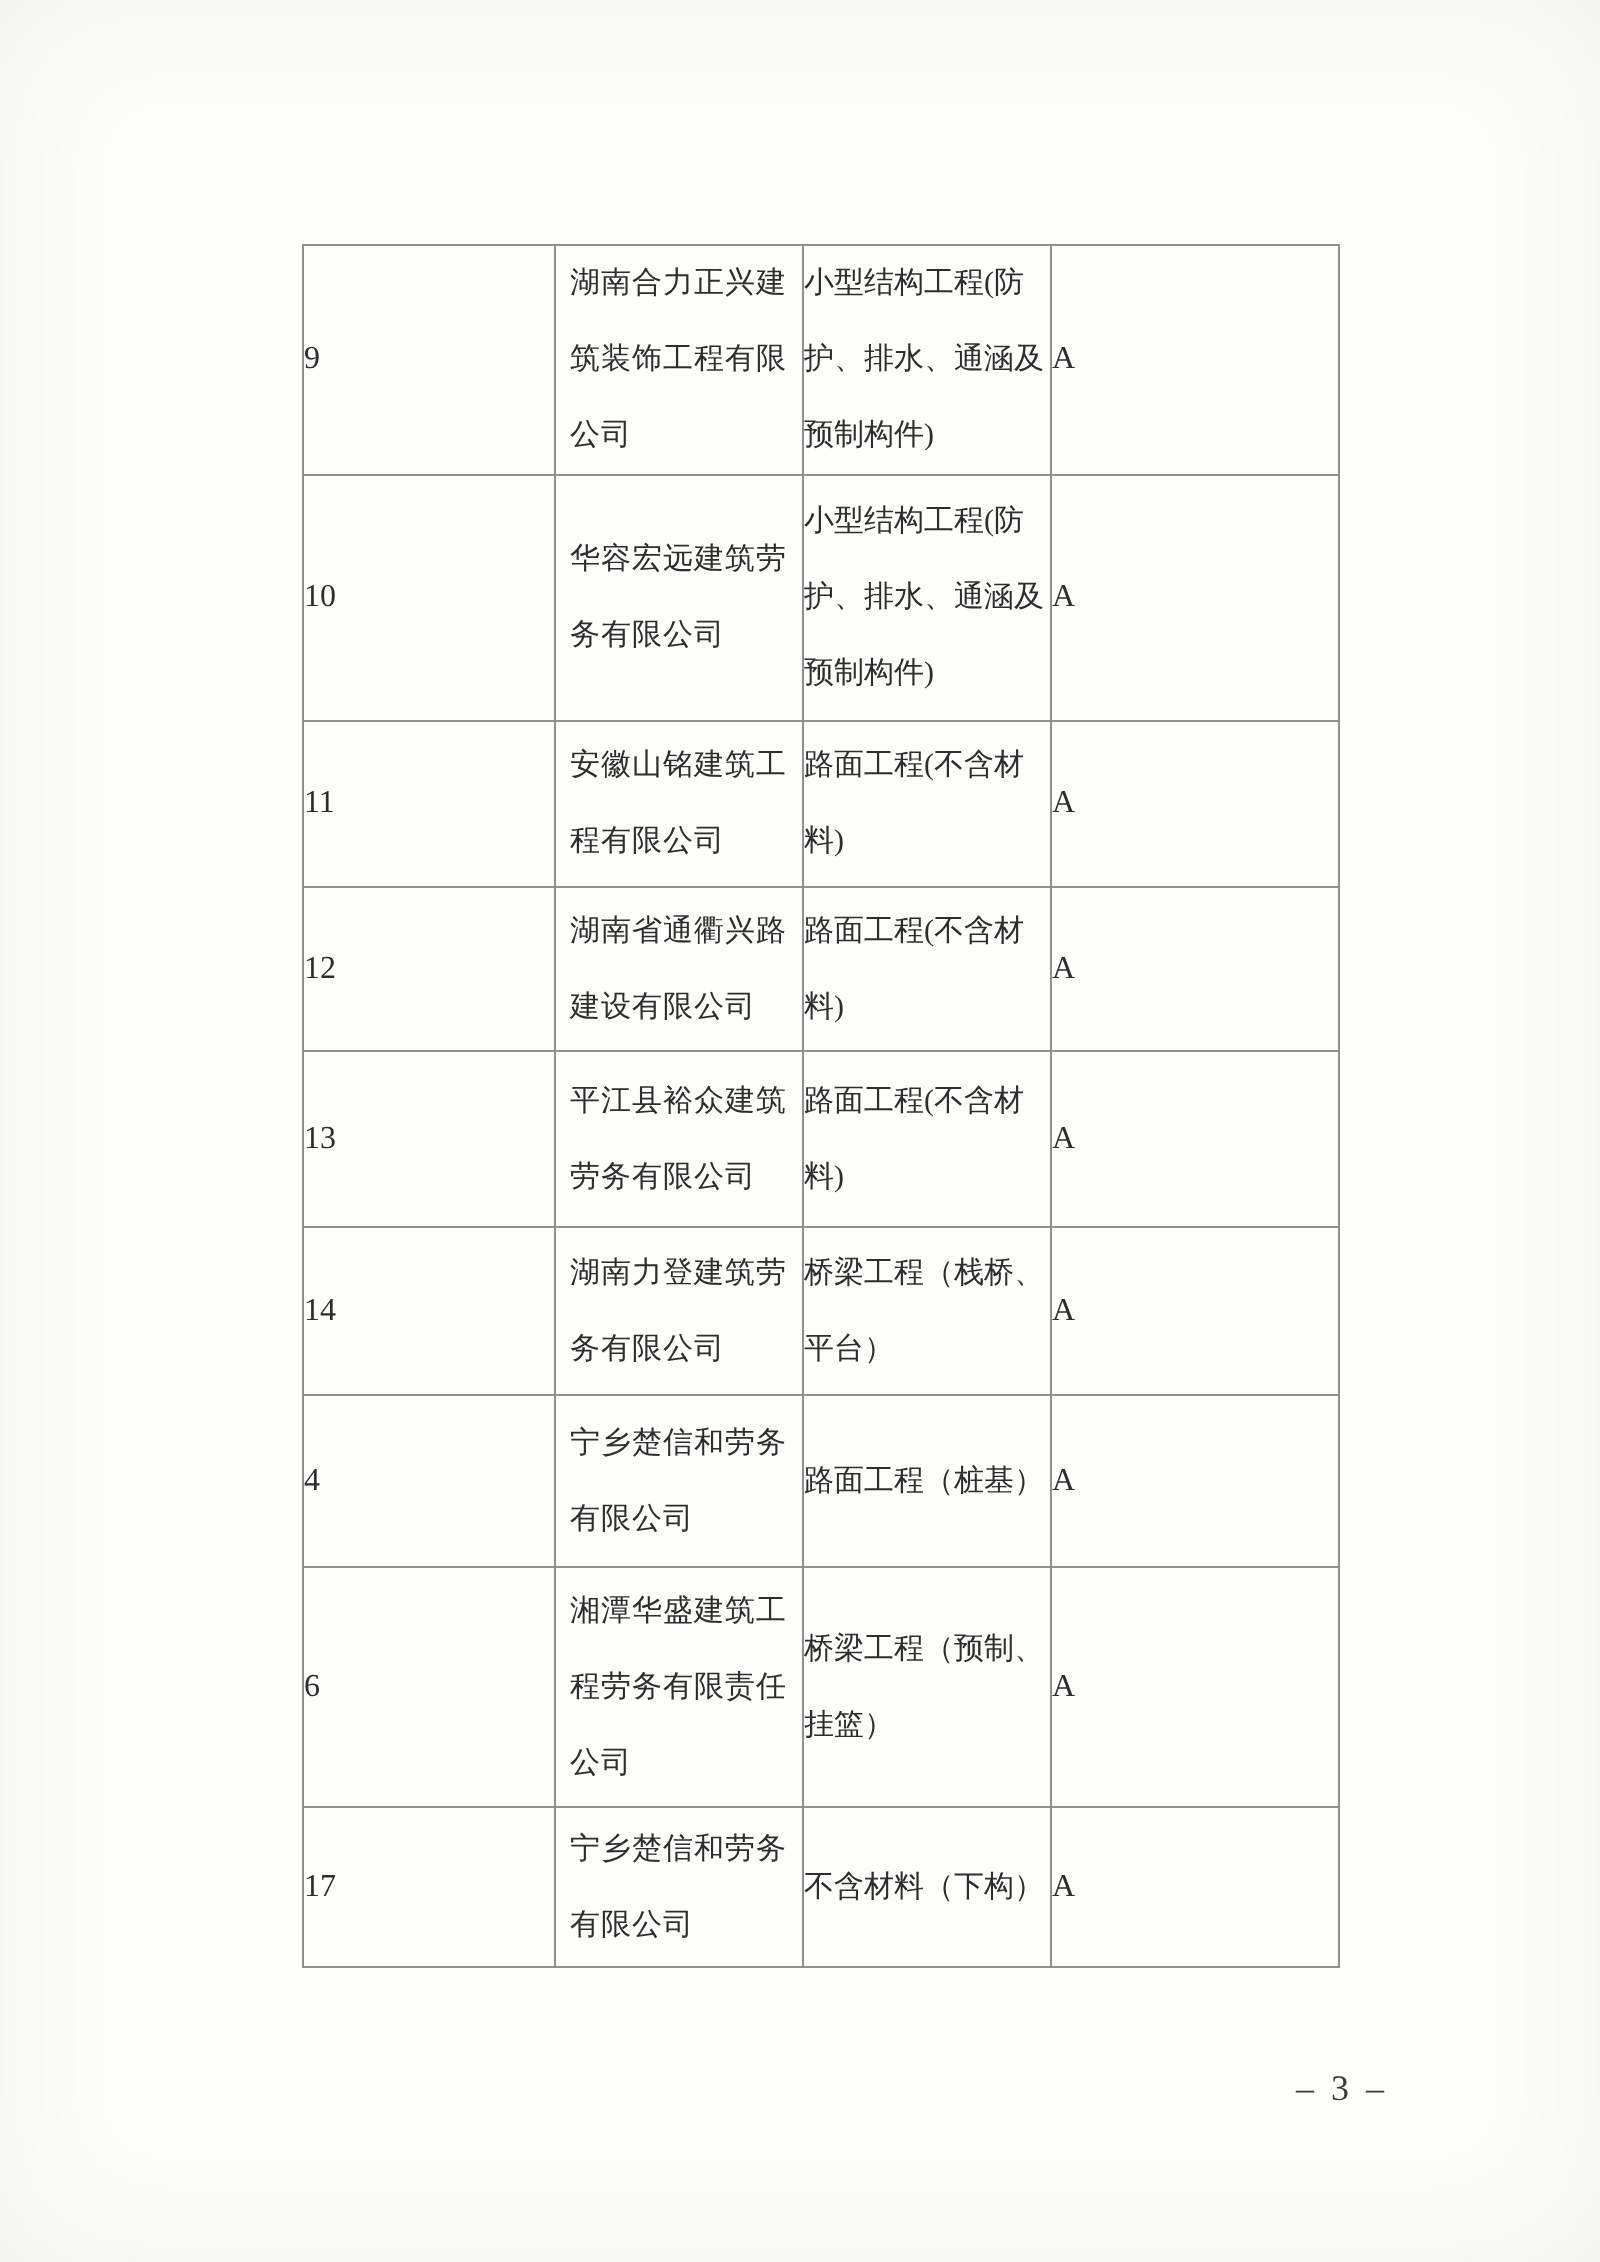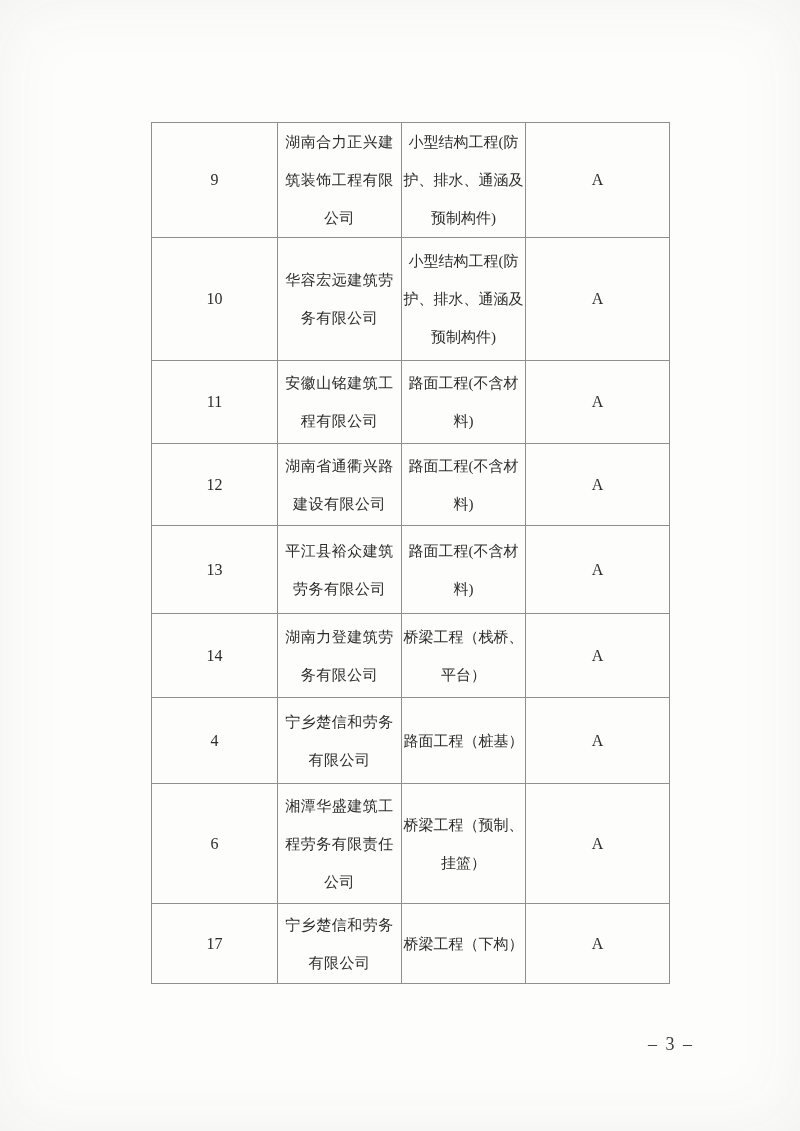--- a/index.html
+++ b/index.html
@@ -25,21 +25,20 @@
     left: 151px;
     top: 122px;
     border-collapse: collapse;
     table-layout: fixed;
     background: transparent;
   }
 
   table.qual-table td {
     border: 1px solid #8f8f8f;
     vertical-align: middle;
-    text-align: center;
     color: #2d2d2d;
     overflow: hidden;
   }
 
   .col-no      { width: 126px; }
   .col-company { width: 124px; }
   .col-scope   { width: 124px; }
   .col-grade   { width: 144px; }
 
   td.cell-no, td.cell-grade {
@@ -125,21 +124,21 @@
         </tr>
         <tr style="height: 120px;">
           <td class="cell-no"><span>6</span></td>
           <td class="cell-company"><span>湘潭华盛建筑工程劳务有限责任公司</span></td>
           <td class="cell-scope"><span>桥梁工程（预制、挂篮）</span></td>
           <td class="cell-grade"><span>A</span></td>
         </tr>
         <tr style="height: 80px;">
           <td class="cell-no"><span>17</span></td>
           <td class="cell-company"><span>宁乡楚信和劳务有限公司</span></td>
-          <td class="cell-scope"><span>桥梁工程（下构）</span></td>
+          <td class="cell-scope"><span>不含材料（下构）</span></td>
           <td class="cell-grade"><span>A</span></td>
         </tr>
       </tbody>
   </table>
 
   <div class="page-number">– 3 –</div>
 
 </div>
 
 </body></html>

